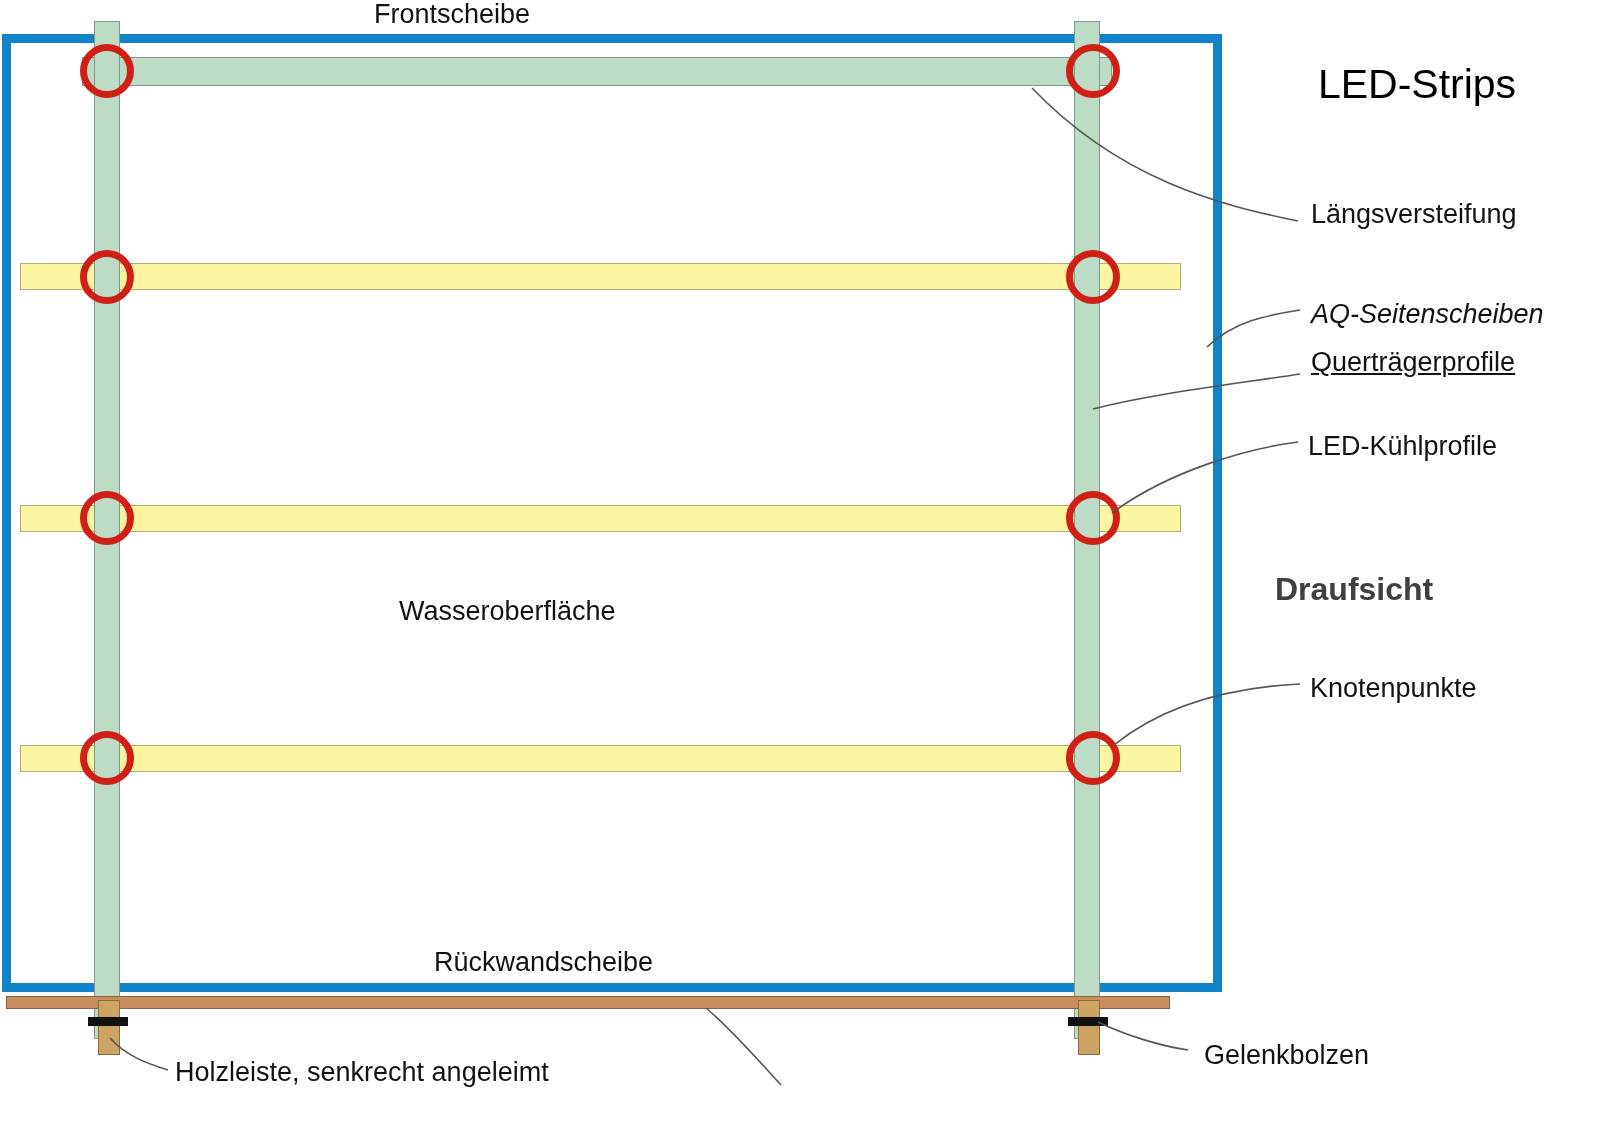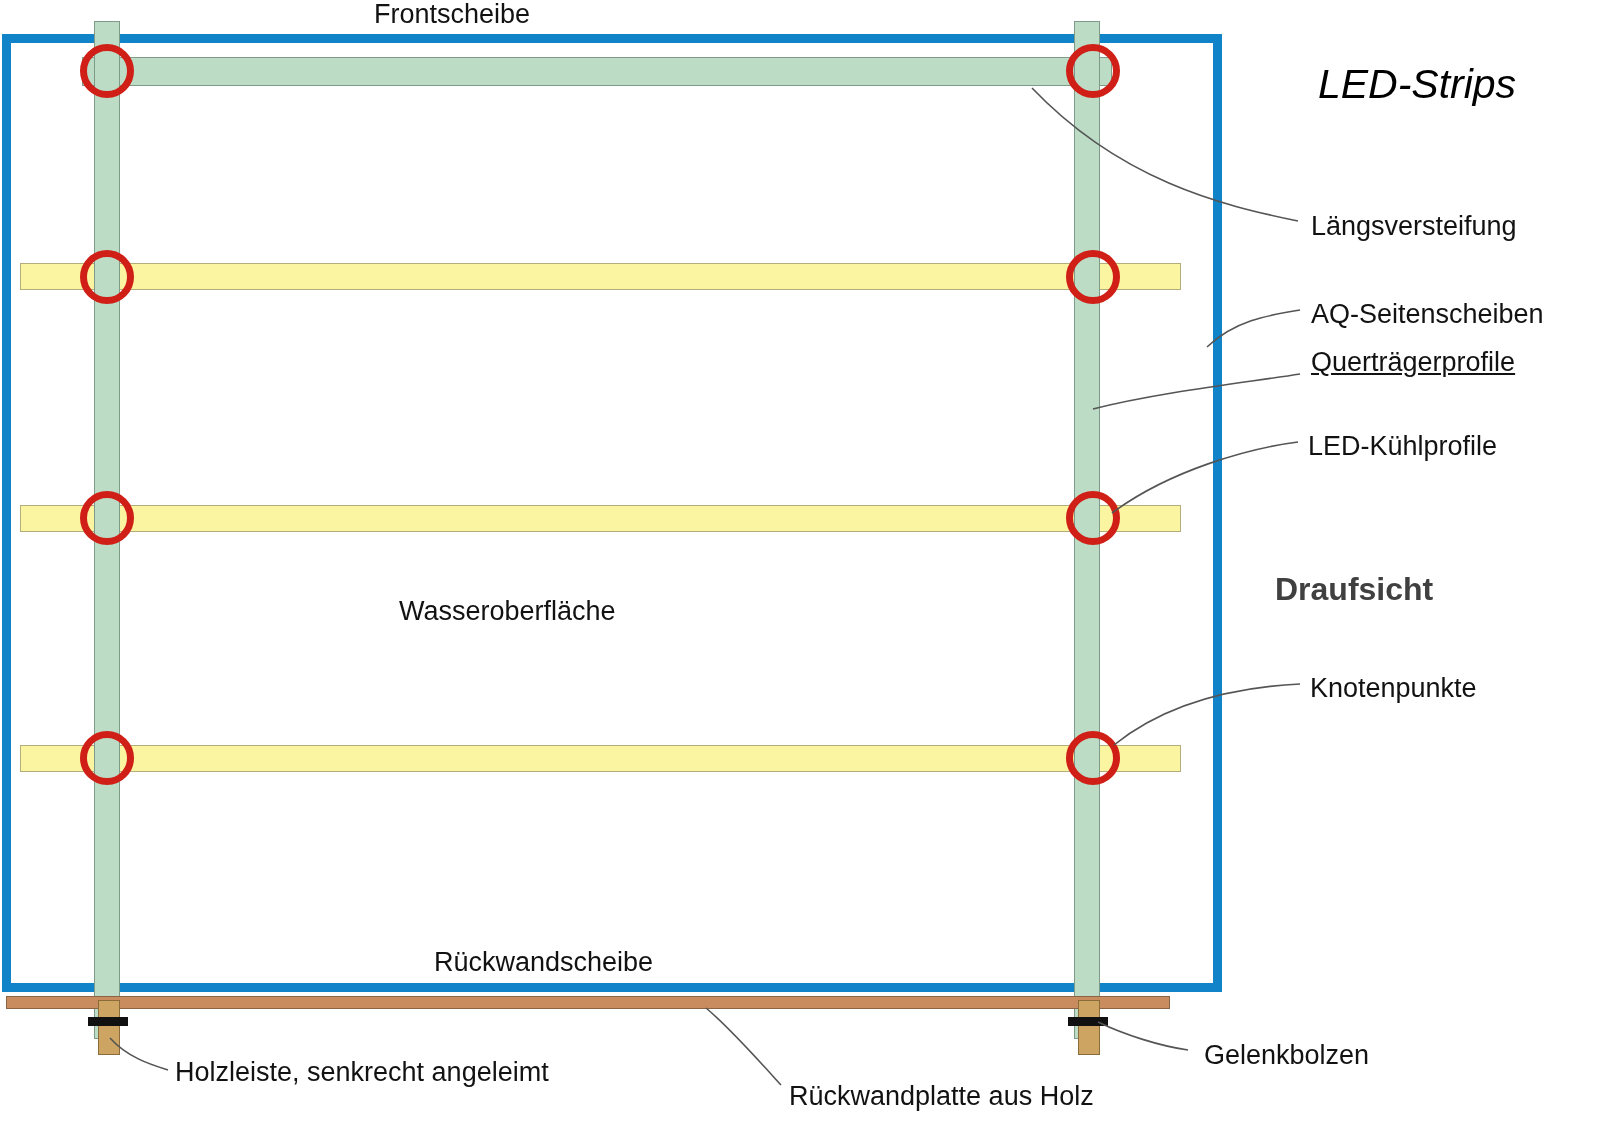--- a/index.html
+++ b/index.html
@@ -98,37 +98,36 @@
     font-size: 27px;
     line-height: 1.1;
     color: #121212;
   }
   .label-title {
     white-space: nowrap;
     font-size: 41px;
     line-height: 1.12;
     color: #000000;
     text-align: center;
-    font-style: italic;
   }
   .label-view {
     white-space: nowrap;
     font-size: 32px;
     font-weight: bold;
     color: #404040;
   }
 
   .lbl-frontscheibe   { left: 374px; top: 0px; }
   .lbl-wasser         { left: 399px; top: 597px; }
   .lbl-rueckwand      { left: 434px; top: 948px; }
   .lbl-holzleiste     { left: 175px; top: 1058px; text-align: right; }
   .lbl-rueckwandplatte{ left: 789px; top: 1082px; }
   .lbl-gelenkbolzen   { left: 1204px; top: 1041px; text-align: center; }
-  .lbl-laengs         { left: 1311px; top: 212px; }
-  .lbl-seiten         { left: 1311px; top: 300px; }
+  .lbl-laengs         { left: 1311px; top: 200px; }
+  .lbl-seiten         { left: 1311px; top: 300px; font-style: italic; }
   .lbl-quer           { left: 1311px; top: 348px; text-decoration: underline; }
   .lbl-kuehl          { left: 1308px; top: 432px; }
   .lbl-knoten         { left: 1310px; top: 674px; text-align: right; }
 
   .title-block { left: 1247px; top: 62px; width: 340px; }
   .view-block  { left: 1275px; top: 571px; }
 
   
   .leaders {
     left: 0; top: 0;
@@ -189,21 +188,20 @@
   </svg>
 
   <div class="abs label lbl-frontscheibe">Frontscheibe</div>
 
   <div class="abs label lbl-wasser">Wasseroberfläche</div>
 
   <div class="abs label lbl-rueckwand">Rückwandscheibe</div>
 
   <div class="abs label lbl-holzleiste">Holzleiste, senkrecht angeleimt</div>
 
-  <div class="abs label lbl-rueckwandplatte">Rückwandplatte aus Holz</div>
 
   <div class="abs label lbl-gelenkbolzen">Gelenkbolzen</div>
 
   <div class="abs label lbl-laengs">Längsversteifung</div>
 
   <div class="abs label lbl-seiten">AQ-Seitenscheiben</div>
 
   <div class="abs label lbl-quer">Querträgerprofile</div>
 
   <div class="abs label lbl-kuehl">LED-Kühlprofile</div>

